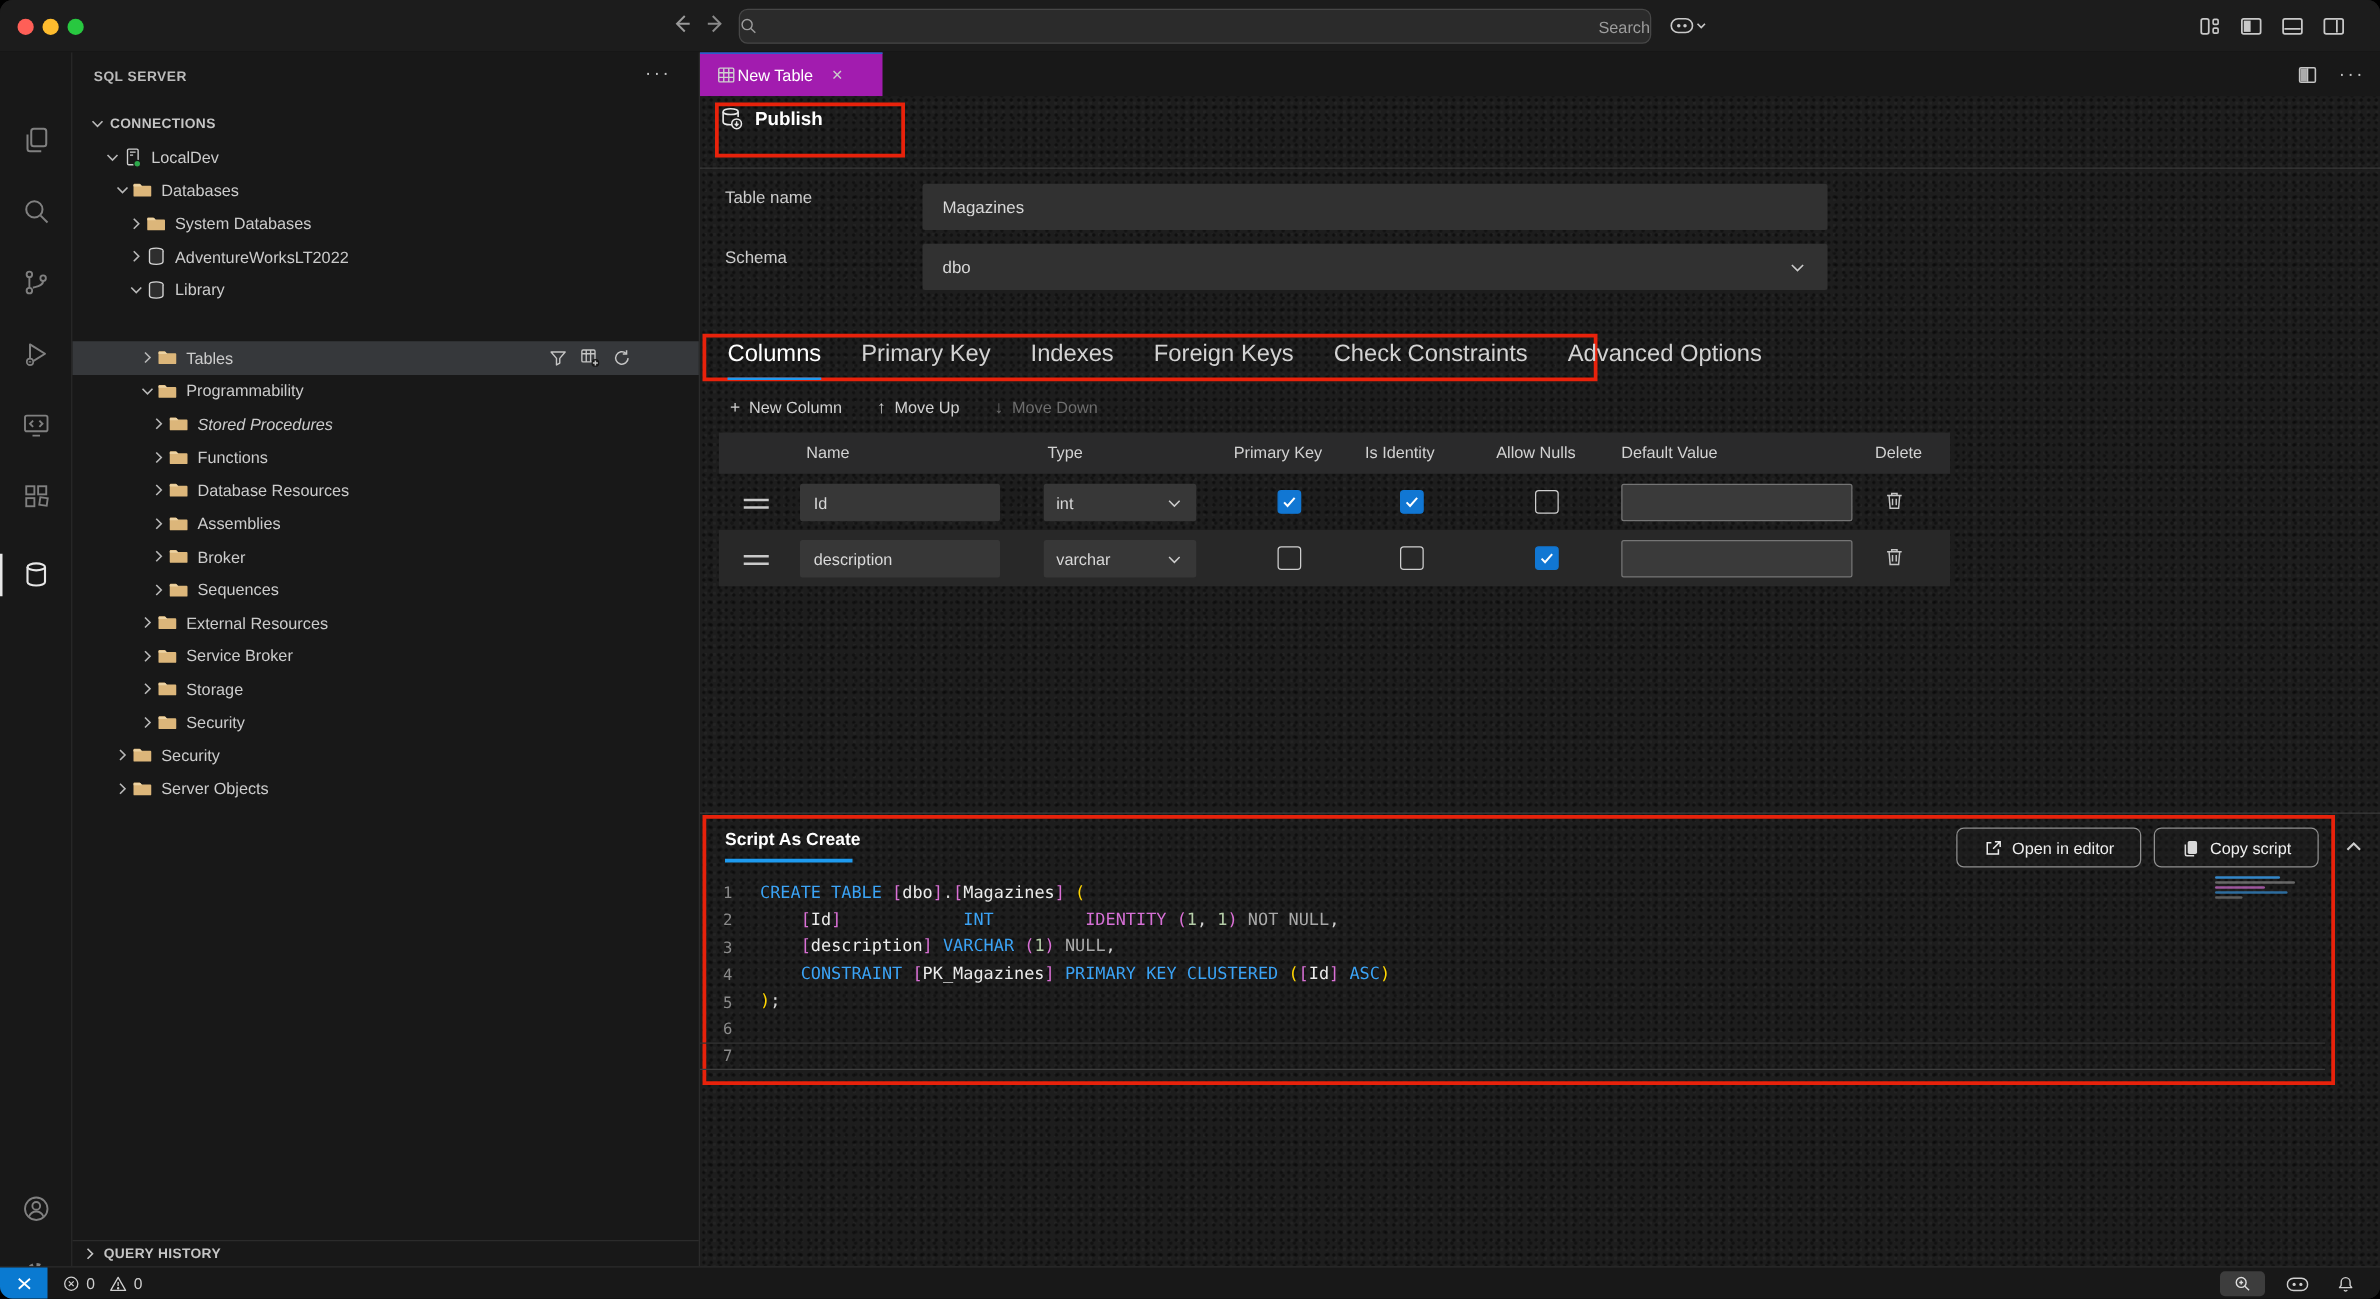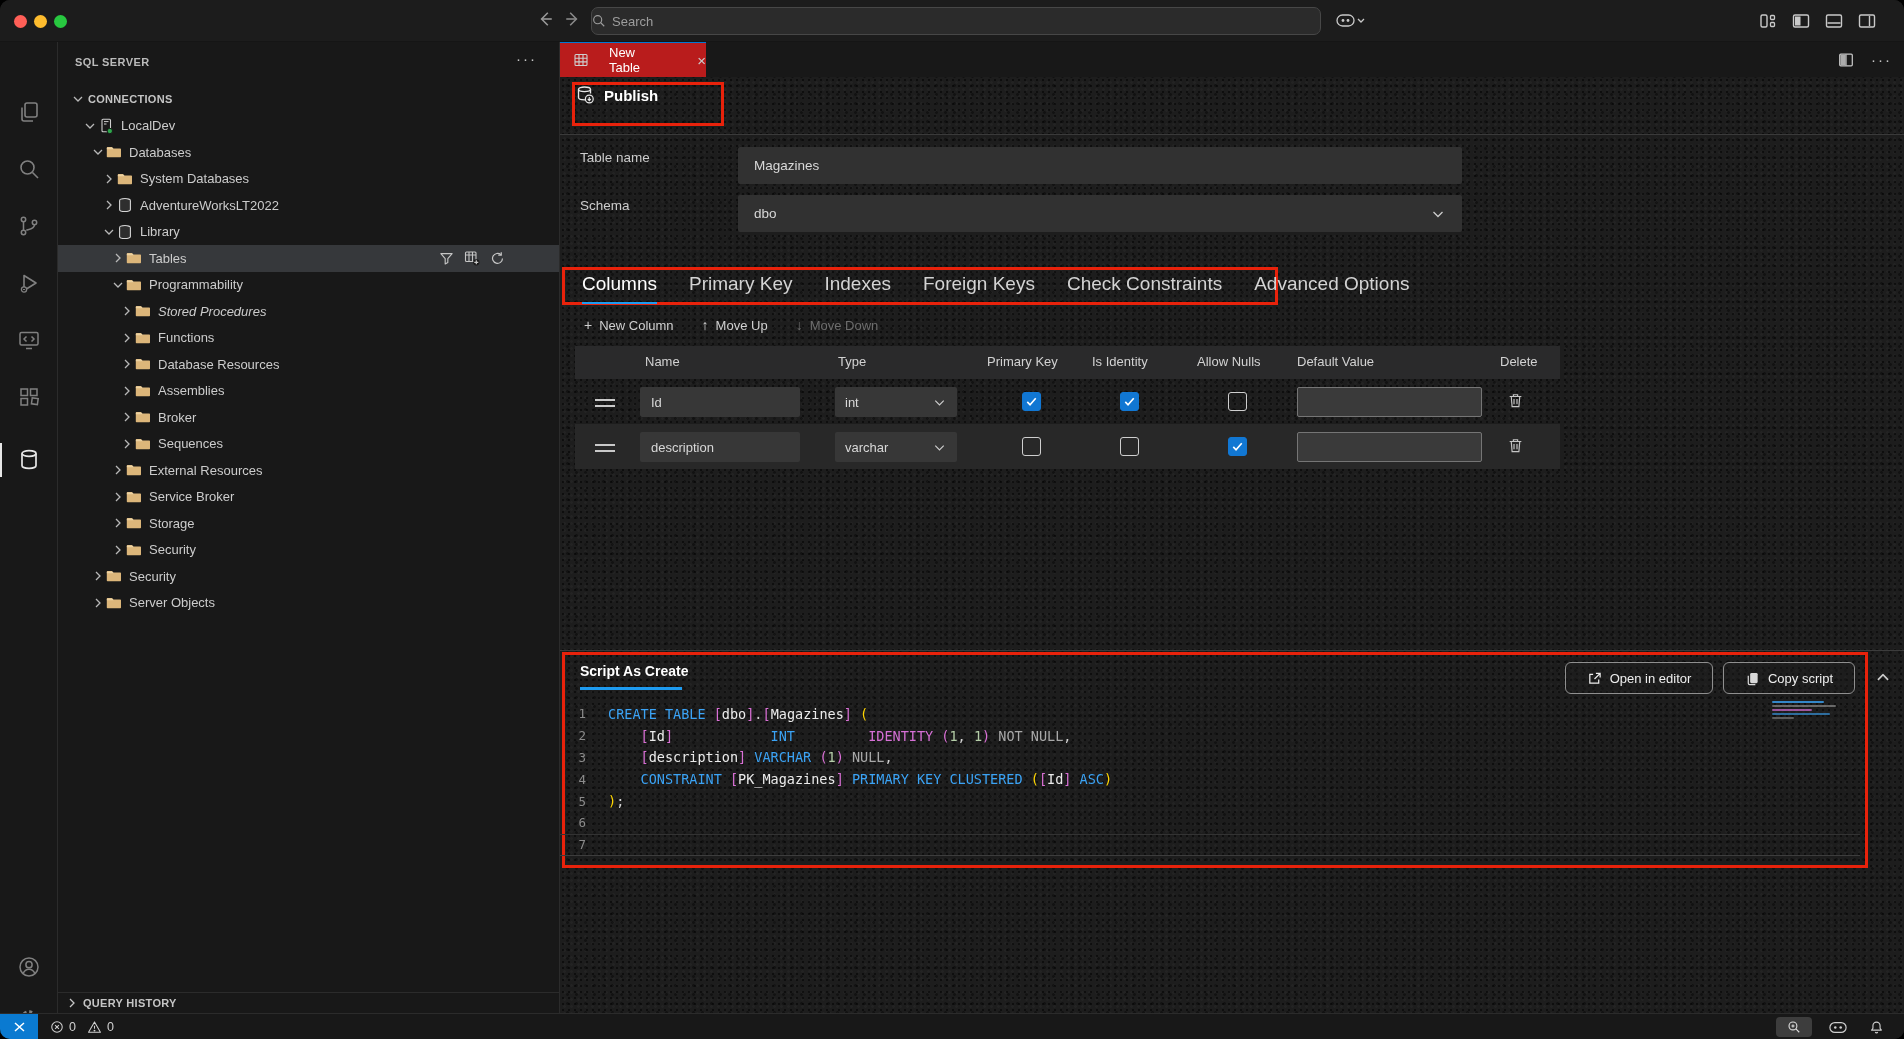--- a/index.html
+++ b/index.html
@@ -10,21 +10,21 @@
     border-radius:10px;overflow:hidden;
   }
   .abs{position:absolute;}
   svg{display:block;}
   
   #titlebar{position:absolute;left:0;top:0;width:1904px;height:42px;background:#1c1c1c;border-bottom:1px solid #151515;}
   .tl{position:absolute;top:15px;width:13px;height:13px;border-radius:50%;}
   #navarrows span{font-size:17px;color:#9a9a9a;}
   #searchbox{
     position:absolute;left:591px;top:7px;width:730px;height:28px;background:#2b2b2b;
-    border:1px solid #474747;border-radius:7px;display:flex;align-items:center;justify-content:flex-start;gap:6px;
+    border:1px solid #474747;border-radius:7px;display:flex;align-items:center;justify-content:space-between;gap:6px;
     color:#9d9d9d;font-size:13px;
   }
   .tbicon{position:absolute;top:11px;color:#c9c9c9;}
   
   #activitybar{position:absolute;left:0;top:42px;width:58px;height:971px;background:#181818;border-right:1px solid #2b2b2b;}
   .act{position:absolute;left:0;width:58px;height:40px;display:flex;align-items:center;justify-content:center;color:#808080;cursor:pointer;}
   .act.active{color:#e7e7e7;}
   .act.active::before{content:"";position:absolute;left:0;top:3px;width:2px;height:34px;background:#e7e7e7;}
   
   #sidebar{position:absolute;left:58px;top:42px;width:502px;height:971px;background:#181818;border-right:1px solid #2b2b2b;}
@@ -35,22 +35,22 @@
   .trow{position:relative;height:26.5px;display:flex;align-items:center;font-size:13px;color:#cccccc;cursor:pointer;white-space:nowrap;}
   .trow.selected{background:#36383b;}
   .trow .chev{width:16px;height:16px;flex:0 0 16px;display:flex;align-items:center;justify-content:center;}
   .trow .ticon{width:16px;height:16px;flex:0 0 16px;margin-right:7px;display:flex;align-items:center;justify-content:center;}
   .trow.section{font-size:11px;font-weight:700;color:#c5c5c5;letter-spacing:.3px;}
   .tacts{position:absolute;right:54px;top:0;height:100%;display:flex;align-items:center;gap:10px;color:#c5c5c5;}
   #queryhistory{position:absolute;left:0;top:950px;width:100%;height:21px;border-top:1px solid #2b2b2b;display:flex;align-items:center;
     font-size:11px;font-weight:700;color:#c5c5c5;letter-spacing:.3px;padding-left:6px;gap:3px;cursor:pointer;}
   
   #tabbar{position:absolute;left:560px;top:42px;width:1344px;height:35px;background:#181818;}
-  #tab-newtable{position:absolute;left:0;top:0;width:146px;height:35px;background:#b91c1c;border-top:1.5px solid #0078d4;
-    display:flex;align-items:center;padding-left:13px;gap:20px;font-size:13px;color:#ffffff;cursor:pointer;}
+  #tab-newtable{position:absolute;left:0;top:0;width:146px;height:35px;background:#a21caf;border-top:1.5px solid #0078d4;
+    display:flex;align-items:center;padding-left:13px;gap:1px;font-size:13px;color:#ffffff;cursor:pointer;}
   #tab-close{margin-left:14px;color:#cccccc;font-size:15px;cursor:pointer;}
   #tab-actions{position:absolute;right:12px;top:0;height:35px;display:flex;align-items:center;gap:16px;color:#c5c5c5;}
   
   #editor{
     position:absolute;left:560px;top:77px;width:1344px;height:936px;
     background-color:#1d1d1d;
     background-image:
       radial-gradient(rgba(0,0,0,.5) 1px, transparent 1.6px),
       radial-gradient(rgba(0,0,0,.38) 1px, transparent 1.7px),
       radial-gradient(rgba(255,255,255,.028) 1px, transparent 1.6px);
@@ -320,21 +320,21 @@
             </svg>
           </span>
           <span class="ticon">
             <svg width="16" height="16" viewBox="0 0 16 16" fill="none">
               <ellipse cx="8" cy="3.6" rx="5.4" ry="2.1" fill="#2e2e2e" stroke="#d5d5d5" stroke-width="1.1"></ellipse>
               <path d="M2.6 3.6v8.8c0 1.2 2.4 2.1 5.4 2.1s5.4-.9 5.4-2.1V3.6" fill="#2e2e2e" stroke="#d5d5d5" stroke-width="1.1"></path>
             </svg>
           </span>
           <span>Library</span>
         </div>
-        <div class="trow selected" style="padding-left: 52px;">
+        <div class="trow selected" style="padding-left: 52px; margin-top: 28px;">
           <span class="chev">
             <svg width="16" height="16" viewBox="0 0 16 16">
               <path d="M6 4l4 4-4 4" stroke="#b8b8b8" stroke-width="1.3" fill="none"></path>
             </svg>
           </span>
           <span class="ticon">
             <svg width="16" height="16" viewBox="0 0 16 16">
               <path fill="#dcb67a" d="M1.5 3h4.3l1.3 1.6h7.2c.4 0 .7.3.7.7v7.2c0 .4-.3.7-.7.7H1.5c-.4 0-.7-.3-.7-.7V3.7c0-.4.3-.7.7-.7z"></path>
               <path fill="#ecd2a2" d="M.9 5.2h6.9L6.4 3.4H1.5c-.4 0-.7.3-.7.7z"></path>
             </svg>

